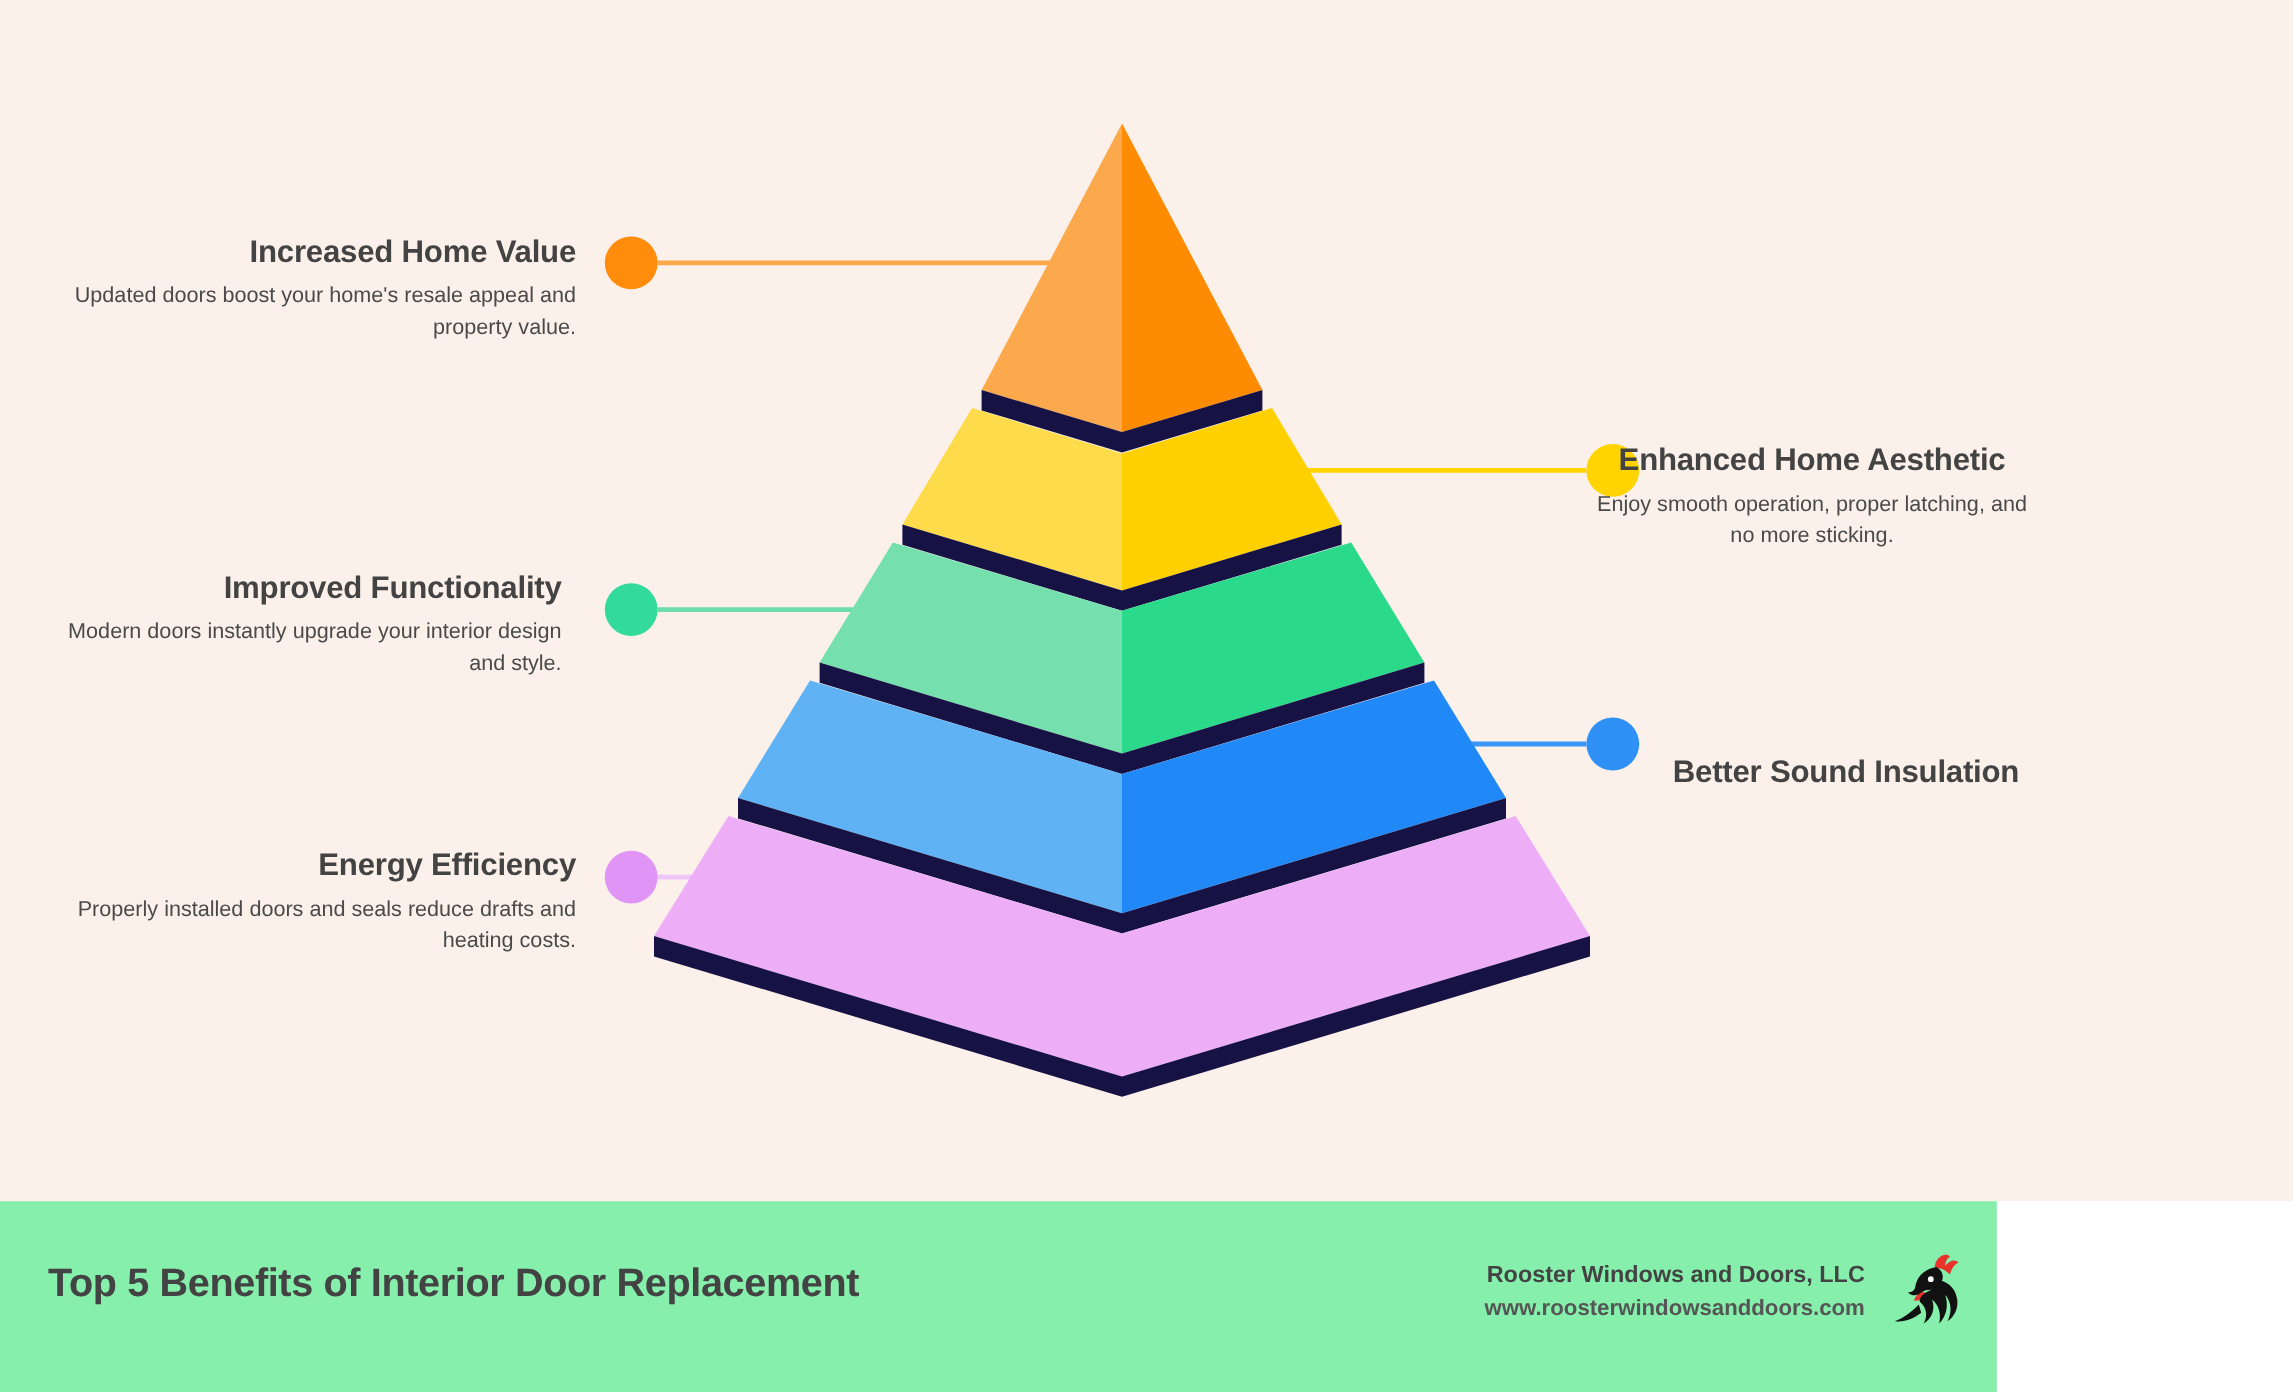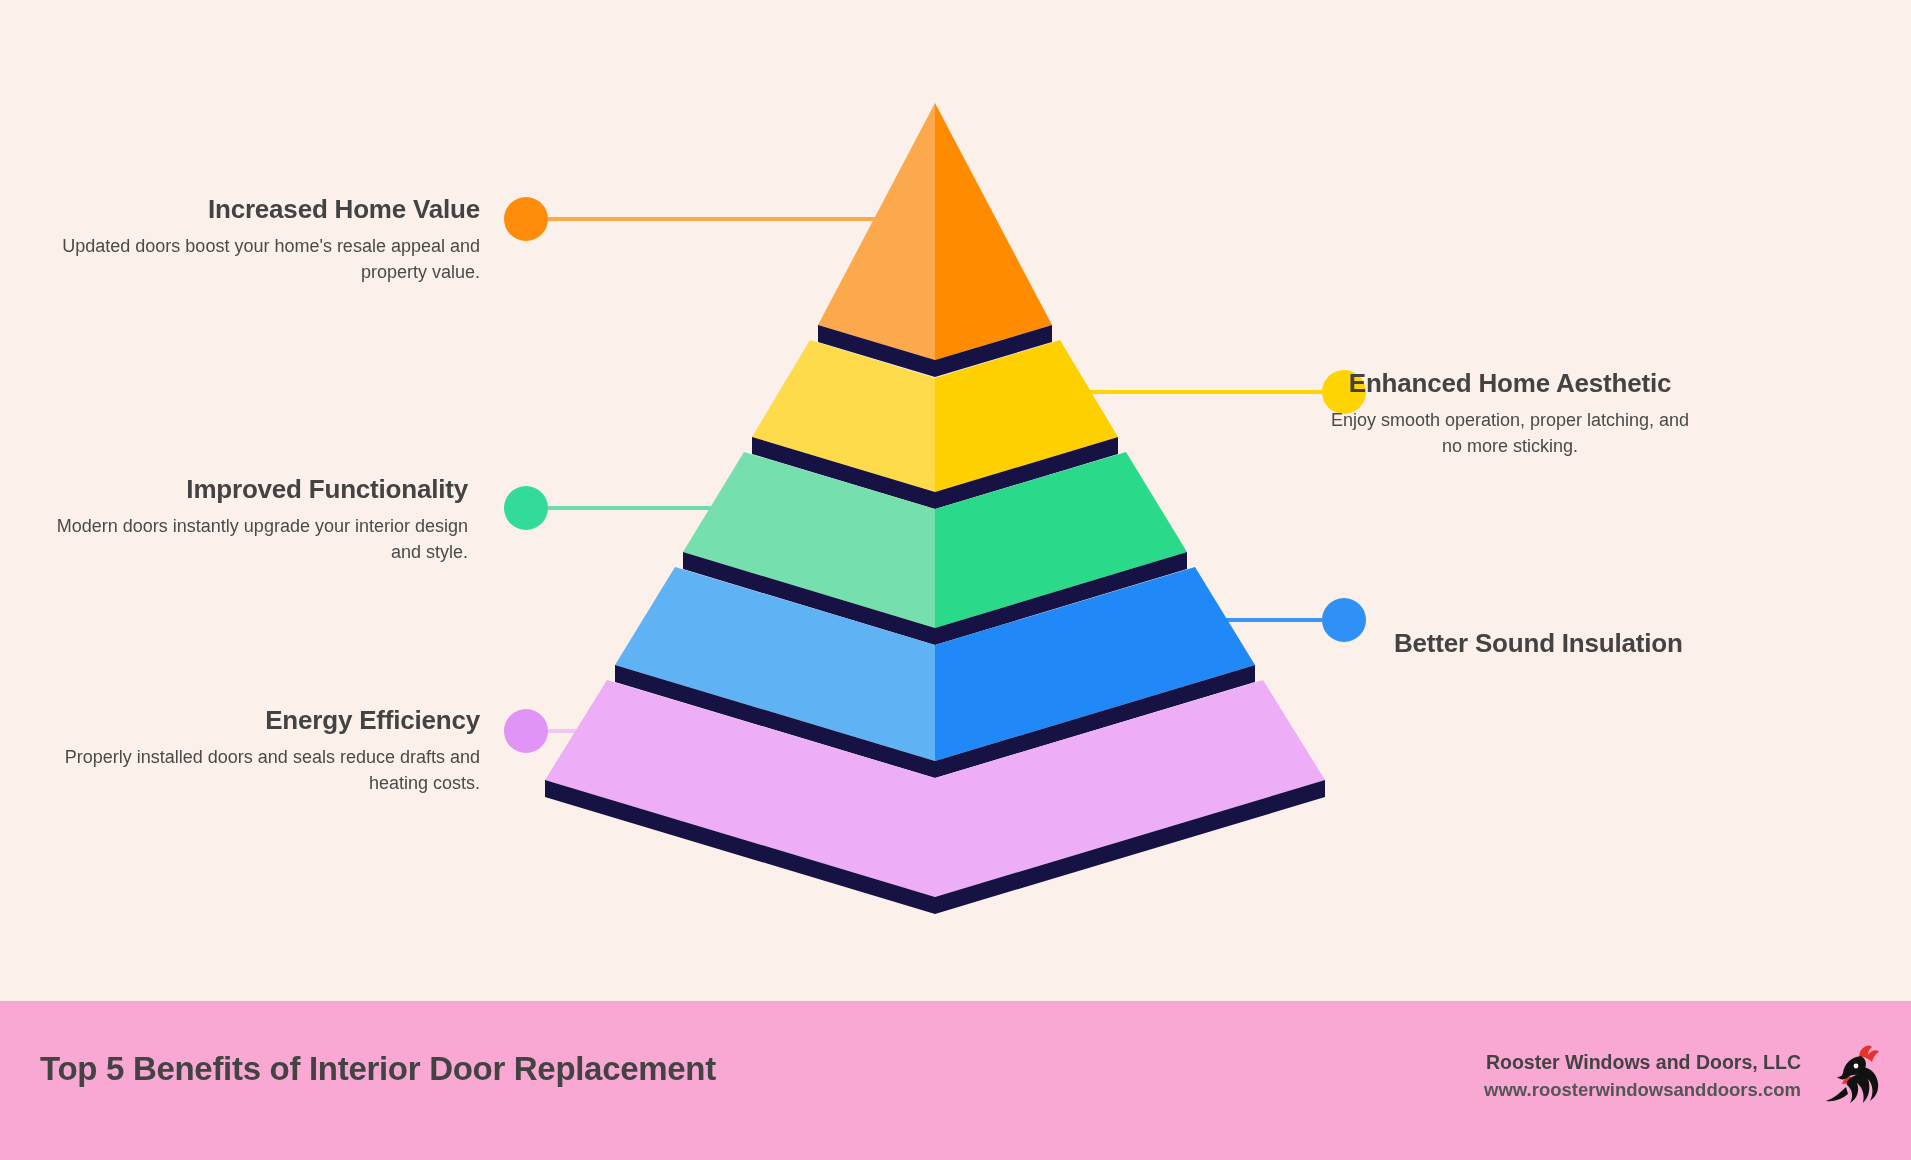--- a/index.html
+++ b/index.html
@@ -66,23 +66,23 @@
   #callout-2 { left: 48px;  top: 474px; width: 420px; }
   #callout-4 { left: 60px;  top: 705px; width: 420px; }
   #callout-1 { left: 1330px; top: 368px; width: 360px; text-align: center; }
   #callout-3 { left: 1394px; top: 596px; width: 360px; margin-top: 32px; }
 
   
   .footer {
     position: absolute;
     left: 0;
     top: 1001px;
-    width: 1911px;
+    width: 1664px;
     height: 159px;
-    background: #f9a8d4;
+    background: #86efac;
   }
   .footer-title {
     position: absolute;
     left: 40px;
     top: 49px;
     font-size: 33px;
     font-weight: bold;
     color: #434343;
     letter-spacing: -0.3px;
     white-space: nowrap;

